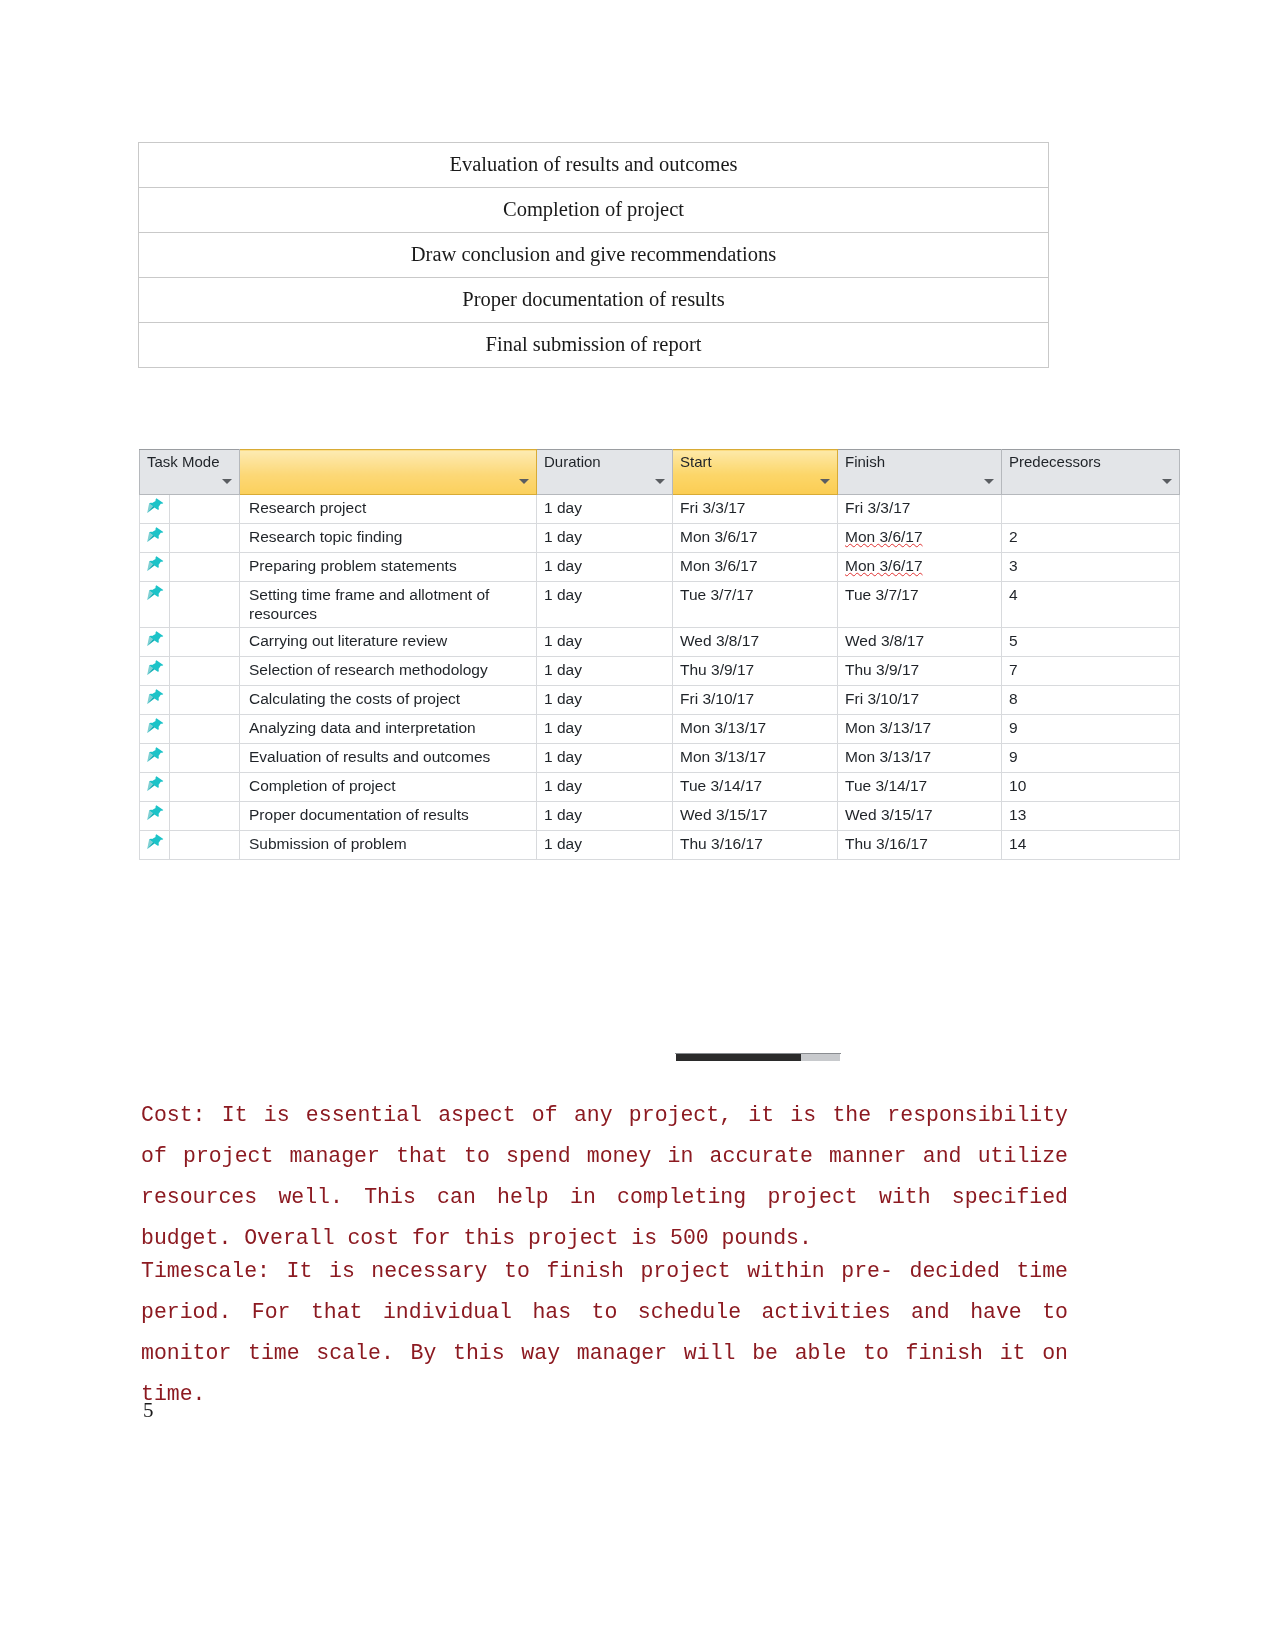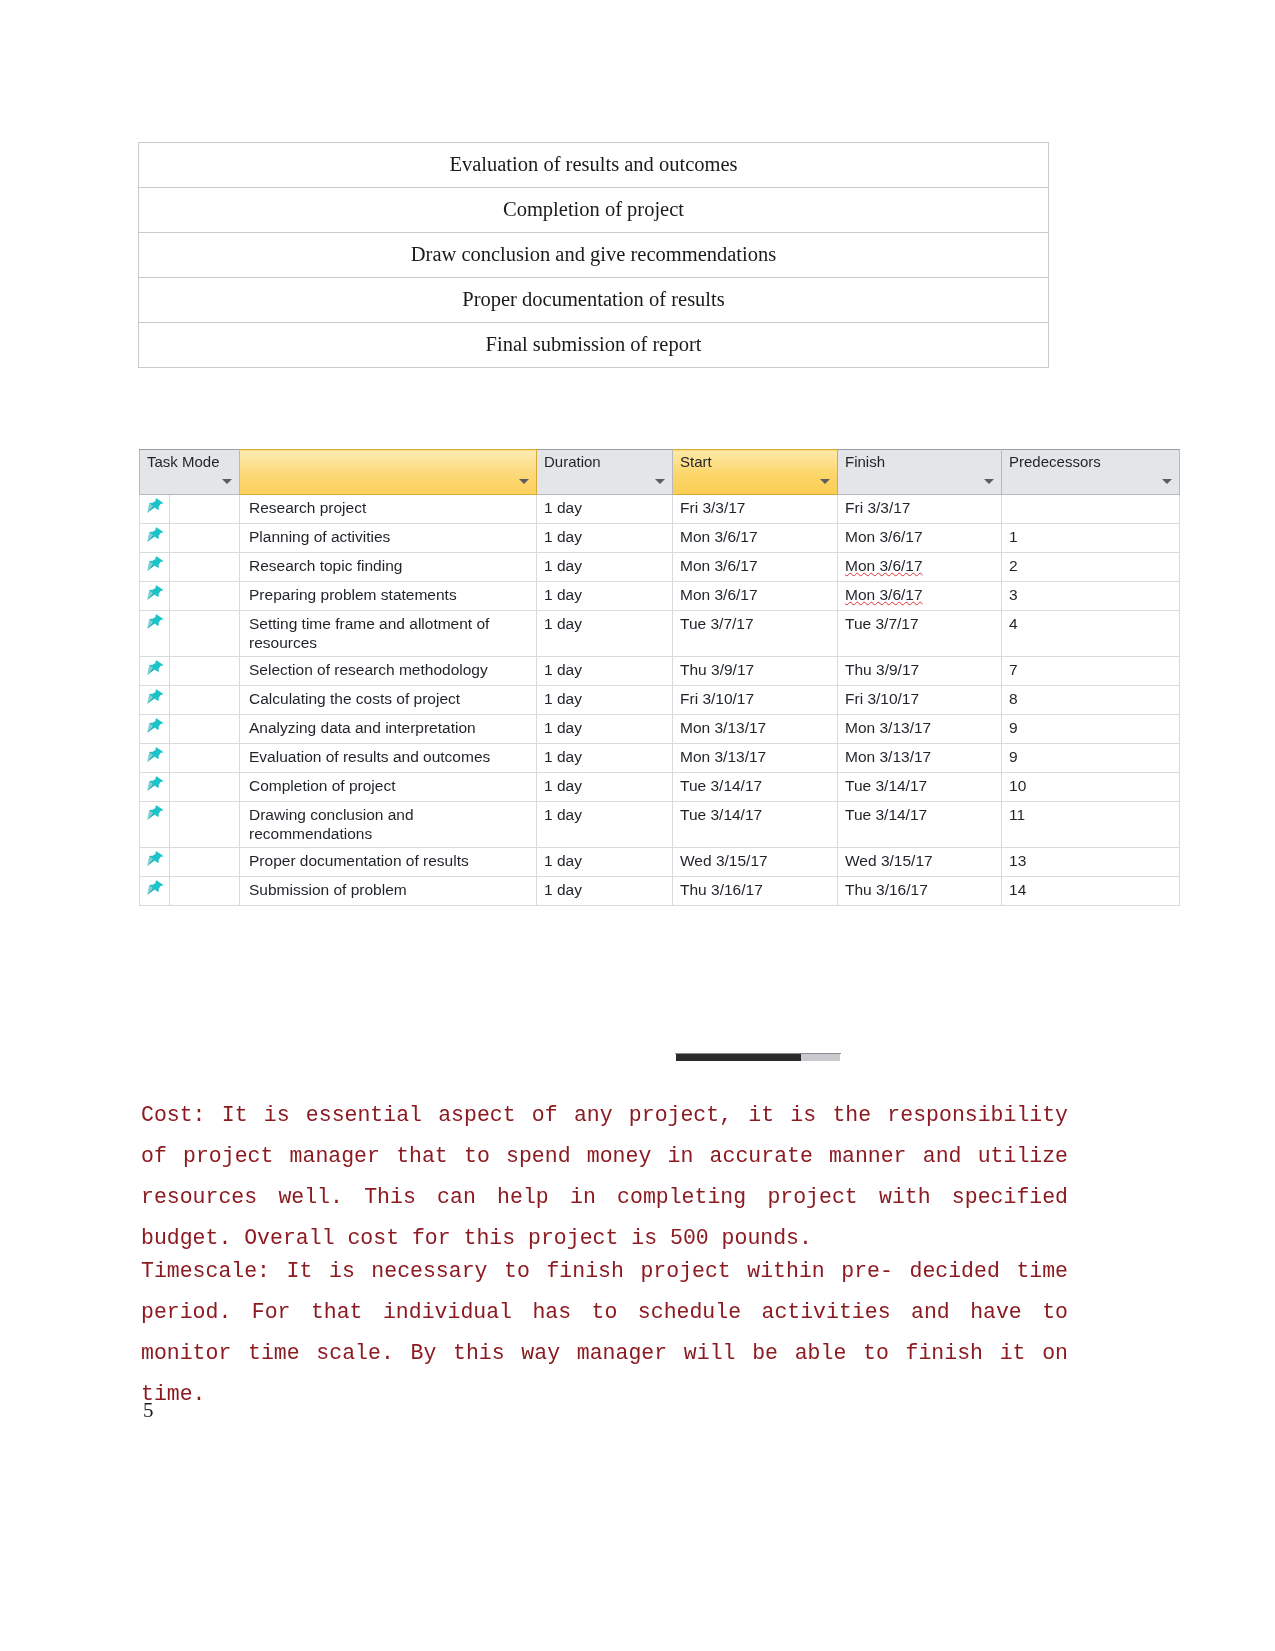--- a/index.html
+++ b/index.html
@@ -225,33 +225,20 @@
           <td>Fri 3/3/17</td>
           <td></td>
         </tr>
         <tr>
           <td class="mode"><span><svg class="pin" viewBox="0 0 18 17" xmlns="http://www.w3.org/2000/svg">
                 <path d="M10.4 1.2 C9.6 1.9 9.3 3.0 9.6 3.9 L6.1 6.0 C5.0 5.6 3.8 5.8 3.1 6.5 L7.0 9.2 L1.2 15.9 L8.4 10.4 L12.2 13.1 C12.9 12.3 13.0 11.1 12.5 10.1 L14.8 6.8 C15.7 7.0 16.7 6.7 17.3 5.9 Z" fill="#1cc3c8"></path>
                 <path d="M3.1 6.5 L7.0 9.2 L1.2 15.9 Z" fill="#17a9ae" opacity="0.55"></path>
                 <path d="M1.2 15.9 L8.4 10.4 L7.0 9.2 Z" fill="#0e8f94" opacity="0.4"></path>
               </svg></span></td>
           <td class="spacer"></td>
-          <td class="name">Planning of activities</td>
-          <td>1 day</td>
-          <td>Mon 3/6/17</td>
-          <td>Mon 3/6/17</td>
-          <td>1</td>
-        </tr>
-        <tr>
-          <td class="mode"><span><svg class="pin" viewBox="0 0 18 17" xmlns="http://www.w3.org/2000/svg">
-                <path d="M10.4 1.2 C9.6 1.9 9.3 3.0 9.6 3.9 L6.1 6.0 C5.0 5.6 3.8 5.8 3.1 6.5 L7.0 9.2 L1.2 15.9 L8.4 10.4 L12.2 13.1 C12.9 12.3 13.0 11.1 12.5 10.1 L14.8 6.8 C15.7 7.0 16.7 6.7 17.3 5.9 Z" fill="#1cc3c8"></path>
-                <path d="M3.1 6.5 L7.0 9.2 L1.2 15.9 Z" fill="#17a9ae" opacity="0.55"></path>
-                <path d="M1.2 15.9 L8.4 10.4 L7.0 9.2 Z" fill="#0e8f94" opacity="0.4"></path>
-              </svg></span></td>
-          <td class="spacer"></td>
           <td class="name">Research topic finding</td>
           <td>1 day</td>
           <td>Mon 3/6/17</td>
           <td><span class="sq">Mon 3/6/17</span></td>
           <td>2</td>
         </tr>
         <tr>
           <td class="mode"><span><svg class="pin" viewBox="0 0 18 17" xmlns="http://www.w3.org/2000/svg">
                 <path d="M10.4 1.2 C9.6 1.9 9.3 3.0 9.6 3.9 L6.1 6.0 C5.0 5.6 3.8 5.8 3.1 6.5 L7.0 9.2 L1.2 15.9 L8.4 10.4 L12.2 13.1 C12.9 12.3 13.0 11.1 12.5 10.1 L14.8 6.8 C15.7 7.0 16.7 6.7 17.3 5.9 Z" fill="#1cc3c8"></path>
                 <path d="M3.1 6.5 L7.0 9.2 L1.2 15.9 Z" fill="#17a9ae" opacity="0.55"></path>
@@ -277,20 +264,33 @@
           <td>Tue 3/7/17</td>
           <td>4</td>
         </tr>
         <tr>
           <td class="mode"><span><svg class="pin" viewBox="0 0 18 17" xmlns="http://www.w3.org/2000/svg">
                 <path d="M10.4 1.2 C9.6 1.9 9.3 3.0 9.6 3.9 L6.1 6.0 C5.0 5.6 3.8 5.8 3.1 6.5 L7.0 9.2 L1.2 15.9 L8.4 10.4 L12.2 13.1 C12.9 12.3 13.0 11.1 12.5 10.1 L14.8 6.8 C15.7 7.0 16.7 6.7 17.3 5.9 Z" fill="#1cc3c8"></path>
                 <path d="M3.1 6.5 L7.0 9.2 L1.2 15.9 Z" fill="#17a9ae" opacity="0.55"></path>
                 <path d="M1.2 15.9 L8.4 10.4 L7.0 9.2 Z" fill="#0e8f94" opacity="0.4"></path>
               </svg></span></td>
           <td class="spacer"></td>
+          <td class="name">Carrying out literature review</td>
+          <td>1 day</td>
+          <td>Wed 3/8/17</td>
+          <td>Wed 3/8/17</td>
+          <td>5</td>
+        </tr>
+        <tr>
+          <td class="mode"><span><svg class="pin" viewBox="0 0 18 17" xmlns="http://www.w3.org/2000/svg">
+                <path d="M10.4 1.2 C9.6 1.9 9.3 3.0 9.6 3.9 L6.1 6.0 C5.0 5.6 3.8 5.8 3.1 6.5 L7.0 9.2 L1.2 15.9 L8.4 10.4 L12.2 13.1 C12.9 12.3 13.0 11.1 12.5 10.1 L14.8 6.8 C15.7 7.0 16.7 6.7 17.3 5.9 Z" fill="#1cc3c8"></path>
+                <path d="M3.1 6.5 L7.0 9.2 L1.2 15.9 Z" fill="#17a9ae" opacity="0.55"></path>
+                <path d="M1.2 15.9 L8.4 10.4 L7.0 9.2 Z" fill="#0e8f94" opacity="0.4"></path>
+              </svg></span></td>
+          <td class="spacer"></td>
           <td class="name">Selection of research methodology</td>
           <td>1 day</td>
           <td>Thu 3/9/17</td>
           <td>Thu 3/9/17</td>
           <td>7</td>
         </tr>
         <tr>
           <td class="mode"><span><svg class="pin" viewBox="0 0 18 17" xmlns="http://www.w3.org/2000/svg">
                 <path d="M10.4 1.2 C9.6 1.9 9.3 3.0 9.6 3.9 L6.1 6.0 C5.0 5.6 3.8 5.8 3.1 6.5 L7.0 9.2 L1.2 15.9 L8.4 10.4 L12.2 13.1 C12.9 12.3 13.0 11.1 12.5 10.1 L14.8 6.8 C15.7 7.0 16.7 6.7 17.3 5.9 Z" fill="#1cc3c8"></path>
                 <path d="M3.1 6.5 L7.0 9.2 L1.2 15.9 Z" fill="#17a9ae" opacity="0.55"></path>
@@ -334,33 +334,20 @@
                 <path d="M10.4 1.2 C9.6 1.9 9.3 3.0 9.6 3.9 L6.1 6.0 C5.0 5.6 3.8 5.8 3.1 6.5 L7.0 9.2 L1.2 15.9 L8.4 10.4 L12.2 13.1 C12.9 12.3 13.0 11.1 12.5 10.1 L14.8 6.8 C15.7 7.0 16.7 6.7 17.3 5.9 Z" fill="#1cc3c8"></path>
                 <path d="M3.1 6.5 L7.0 9.2 L1.2 15.9 Z" fill="#17a9ae" opacity="0.55"></path>
                 <path d="M1.2 15.9 L8.4 10.4 L7.0 9.2 Z" fill="#0e8f94" opacity="0.4"></path>
               </svg></span></td>
           <td class="spacer"></td>
           <td class="name">Completion of project</td>
           <td>1 day</td>
           <td>Tue 3/14/17</td>
           <td>Tue 3/14/17</td>
           <td>10</td>
-        </tr>
-        <tr>
-          <td class="mode"><span><svg class="pin" viewBox="0 0 18 17" xmlns="http://www.w3.org/2000/svg">
-                <path d="M10.4 1.2 C9.6 1.9 9.3 3.0 9.6 3.9 L6.1 6.0 C5.0 5.6 3.8 5.8 3.1 6.5 L7.0 9.2 L1.2 15.9 L8.4 10.4 L12.2 13.1 C12.9 12.3 13.0 11.1 12.5 10.1 L14.8 6.8 C15.7 7.0 16.7 6.7 17.3 5.9 Z" fill="#1cc3c8"></path>
-                <path d="M3.1 6.5 L7.0 9.2 L1.2 15.9 Z" fill="#17a9ae" opacity="0.55"></path>
-                <path d="M1.2 15.9 L8.4 10.4 L7.0 9.2 Z" fill="#0e8f94" opacity="0.4"></path>
-              </svg></span></td>
-          <td class="spacer"></td>
-          <td class="name">Drawing conclusion and recommendations</td>
-          <td>1 day</td>
-          <td>Tue 3/14/17</td>
-          <td>Tue 3/14/17</td>
-          <td>11</td>
         </tr>
         <tr>
           <td class="mode"><span><svg class="pin" viewBox="0 0 18 17" xmlns="http://www.w3.org/2000/svg">
                 <path d="M10.4 1.2 C9.6 1.9 9.3 3.0 9.6 3.9 L6.1 6.0 C5.0 5.6 3.8 5.8 3.1 6.5 L7.0 9.2 L1.2 15.9 L8.4 10.4 L12.2 13.1 C12.9 12.3 13.0 11.1 12.5 10.1 L14.8 6.8 C15.7 7.0 16.7 6.7 17.3 5.9 Z" fill="#1cc3c8"></path>
                 <path d="M3.1 6.5 L7.0 9.2 L1.2 15.9 Z" fill="#17a9ae" opacity="0.55"></path>
                 <path d="M1.2 15.9 L8.4 10.4 L7.0 9.2 Z" fill="#0e8f94" opacity="0.4"></path>
               </svg></span></td>
           <td class="spacer"></td>
           <td class="name">Proper documentation of results</td>
           <td>1 day</td>

